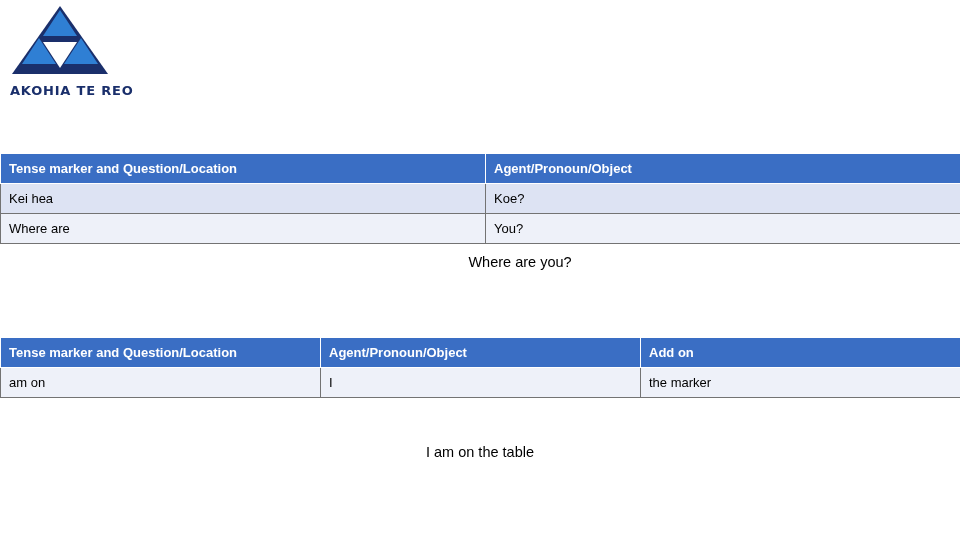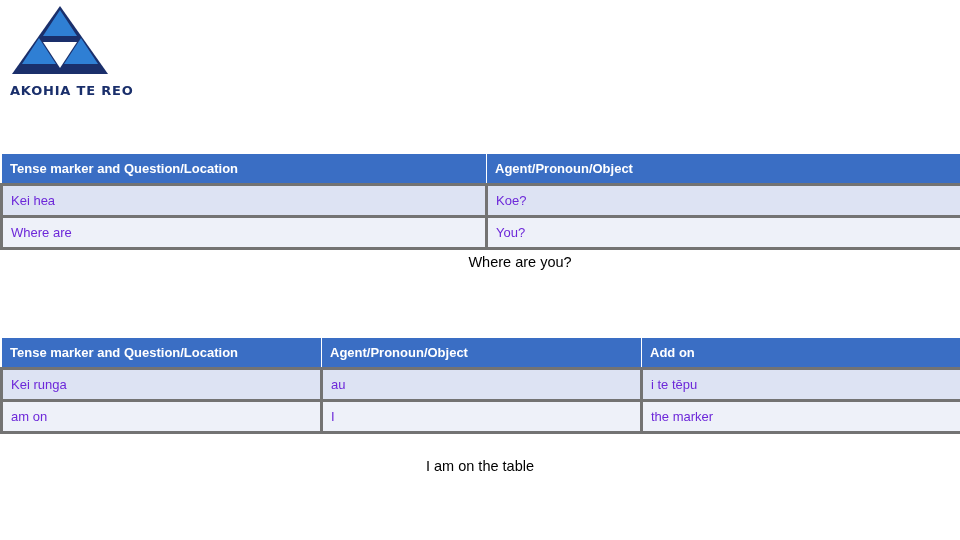--- a/index.html
+++ b/index.html
@@ -88,22 +88,22 @@
   .tbl th {
     background: #3a6ec4;
     color: #ffffff;
     text-align: left;
     font-weight: bold;
     padding: 7px 8px;
     border: 1px solid #ffffff;
   }
   .tbl td {
     padding: 7px 8px;
-    border: 3px solid #737373;
-    color: #6d28d9;
+    border: 1px solid #737373;
+    color: #000000;
     font-weight: normal;
   }
   .row-a td { background: #dde3f3; }
   .row-b td { background: #eef1f9; }
 
   #table-one {
     left: 0px;
     top: 153px;
     width: 960px;
   }
@@ -114,21 +114,21 @@
   }
 
   .caption {
     position: absolute;
     width: 960px;
     text-align: center;
     font-size: 14.5px;
     color: #000000;
   }
   #caption-one { top: 254px; padding-left: 40px; }
-  #caption-two { top: 458px; }
+  #caption-two { top: 444px; }
 </style>
 </head>
 <body>
 
 <div class="logo-block">
   <div class="logo-mark">
     <span class="tri tri-outline"></span>
     <span class="tri tri-inner-left"></span>
     <span class="tri tri-inner-right"></span>
     <span class="tri tri-inner-top"></span>
@@ -169,25 +169,20 @@
     <col style="width:320px">
   </colgroup>
   <thead>
     <tr>
       <th>Tense marker and Question/Location</th>
       <th>Agent/Pronoun/Object</th>
       <th>Add on</th>
     </tr>
   </thead>
   <tbody>
-    <tr class="row-a">
-      <td>Kei runga</td>
-      <td>au</td>
-      <td>i te tēpu</td>
-    </tr>
     <tr class="row-b">
       <td>am on</td>
       <td>I</td>
       <td>the marker</td>
     </tr>
   </tbody>
 </table>
 
 <div class="caption" id="caption-two">I am on the table</div>
 

